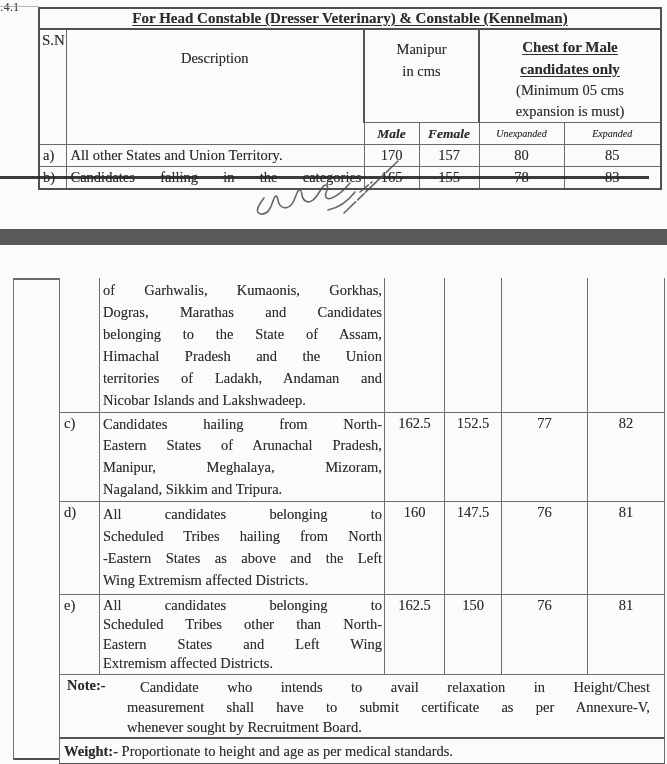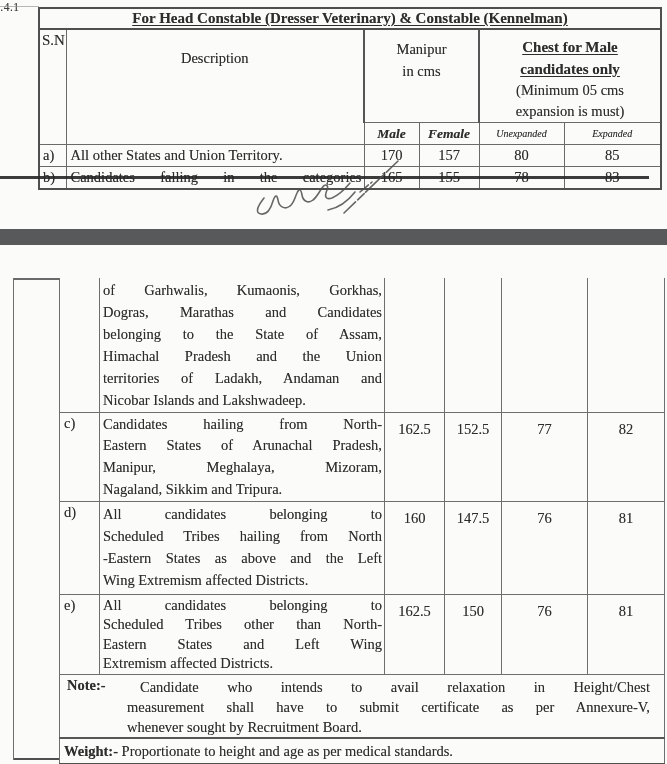--- a/index.html
+++ b/index.html
@@ -56,21 +56,21 @@
   .t2 td{border:1px solid #6e6e6e;font-size:14.5px;vertical-align:top;}
   .t2 tr.cont td{border-top:0;}
   .t2 .sn{padding:2px 0 0 4px;}
   .t2 .desc{padding:1px 2px 0 3px;line-height:22px;margin-top:28px;}
   .t2 tr.r-c td{height:88px;}
   .t2 tr.r-c .desc{line-height:21.8px;}
   .t2 tr.r-d td{height:93px;}
   .t2 tr.r-e td{height:79px;}
   .t2 tr.r-e .desc{line-height:19.6px;}
   .t2 tr.cont td{height:134px;}
-  .t2 .num{text-align:center;padding-top:8px;}
+  .t2 .num{text-align:center;padding-top:2px;}
   .t2 .weight-cell{height:26px;border-top:2px solid #565656;font-size:14.5px;
       vertical-align:middle;padding-left:4px;white-space:nowrap;}
   .t2 .weight-cell b{font-weight:bold;}
   .t2 .note-cell{height:62px;position:relative;}
   .note-label{position:absolute;left:7px;top:2px;font-weight:bold;font-size:14.5px;}
   .note-lines{margin:2px 14px 0 67px;line-height:20px;font-size:14.5px;}
   .note-lines .jl:first-child{text-indent:13px;}
 </style>
 </head>
 <body>

